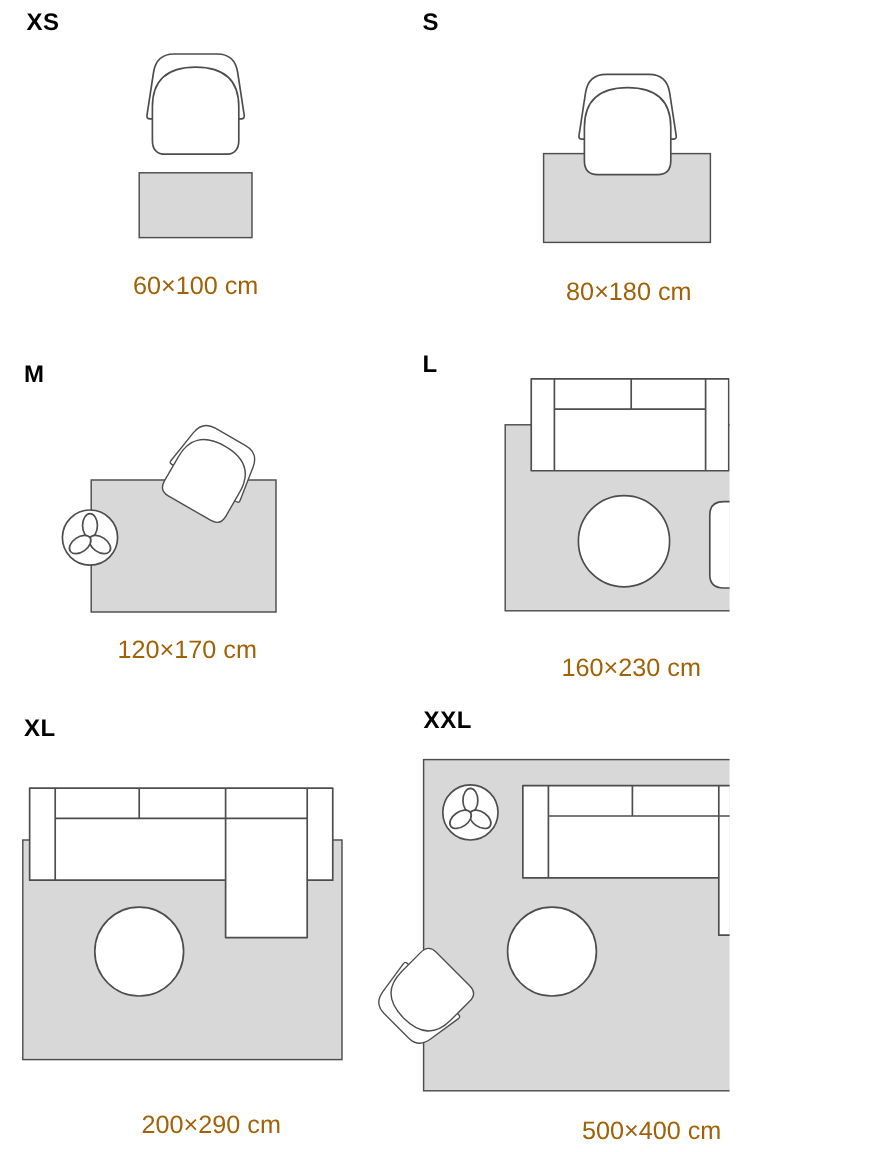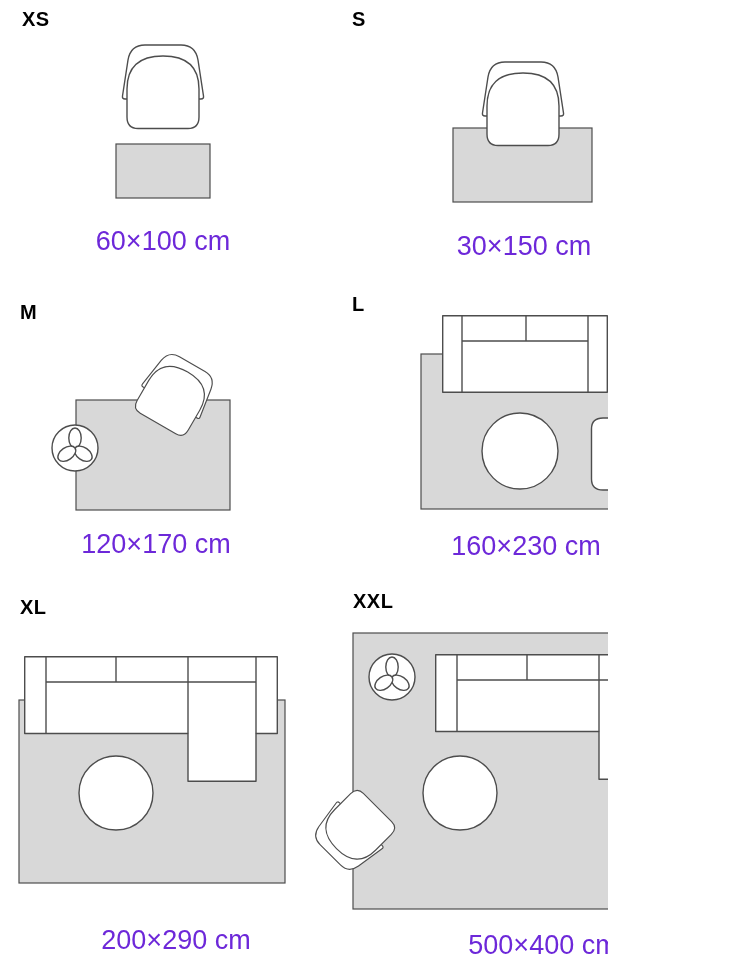--- a/index.html
+++ b/index.html
@@ -15,23 +15,23 @@
     position:absolute;
     font-size:20px;
     font-weight:bold;
     color:#000000;
     letter-spacing:.5px;
     line-height:1;
     white-space:nowrap;
   }
   .dim-caption{
     position:absolute;
-    font-size:27px;
+    font-size:21px;
     font-weight:400;
-    color:#6d28d9;
+    color:#a16207;
     line-height:1;
     transform:translateX(-50%);
     white-space:nowrap;
   }
   .rug{fill:#d8d8d8;stroke:#4d4d4d;stroke-width:1.2;}
   .fur{fill:#ffffff;stroke:#4d4d4d;stroke-width:1.4;stroke-linejoin:round;}
   .ln{fill:none;stroke:#4d4d4d;stroke-width:1.4;}
 </style>
 </head>
 <body>
@@ -120,19 +120,19 @@
   </svg>
 
   <div class="size-label" style="left:22px;top:9px">XS</div>
   <div class="size-label" style="left:352px;top:9px">S</div>
   <div class="size-label" style="left:20px;top:302px">M</div>
   <div class="size-label" style="left:352px;top:294px">L</div>
   <div class="size-label" style="left:20px;top:597px">XL</div>
   <div class="size-label" style="left:353px;top:591px">XXL</div>
 
   <div class="dim-caption" style="left:163px;top:228px">60×100 cm</div>
-  <div class="dim-caption" style="left:524px;top:233px">30×150 cm</div>
+  <div class="dim-caption" style="left:524px;top:233px">80×180 cm</div>
   <div class="dim-caption" style="left:156px;top:531px">120×170 cm</div>
-  <div class="dim-caption" style="left:526px;top:533px">160×230 cm</div>
+  <div class="dim-caption" style="left:526px;top:546px">160×230 cm</div>
   <div class="dim-caption" style="left:176px;top:927px">200×290 cm</div>
   <div class="dim-caption" style="left:543px;top:932px">500×400 cm</div>
 
 </div>
 
 </body></html>

